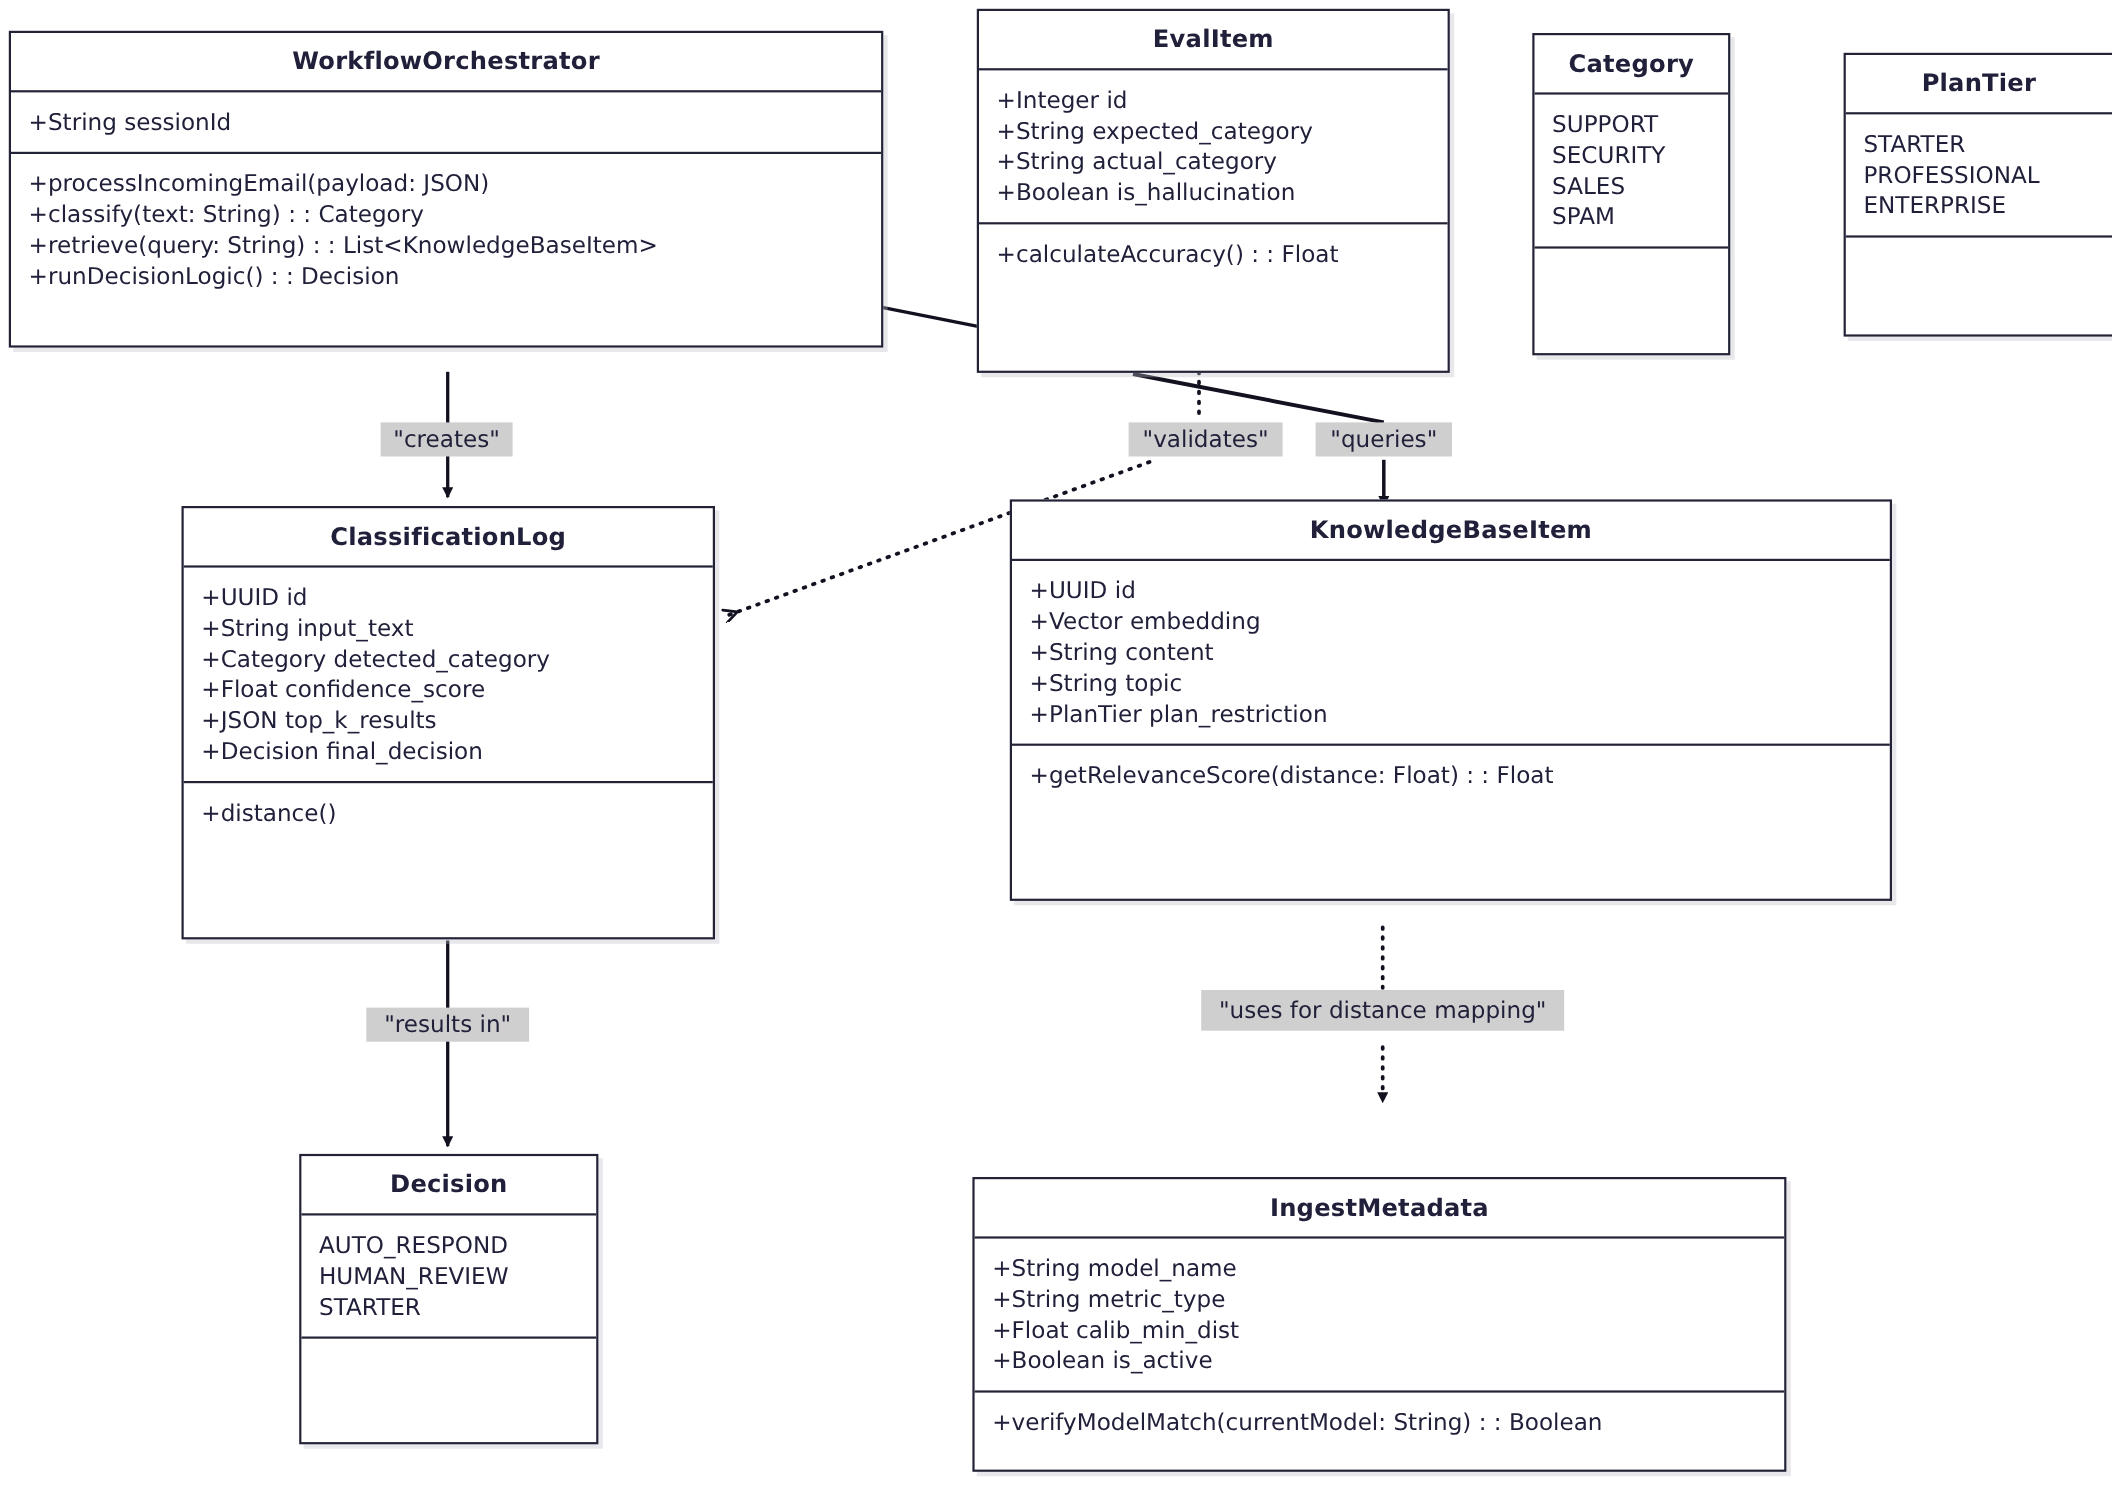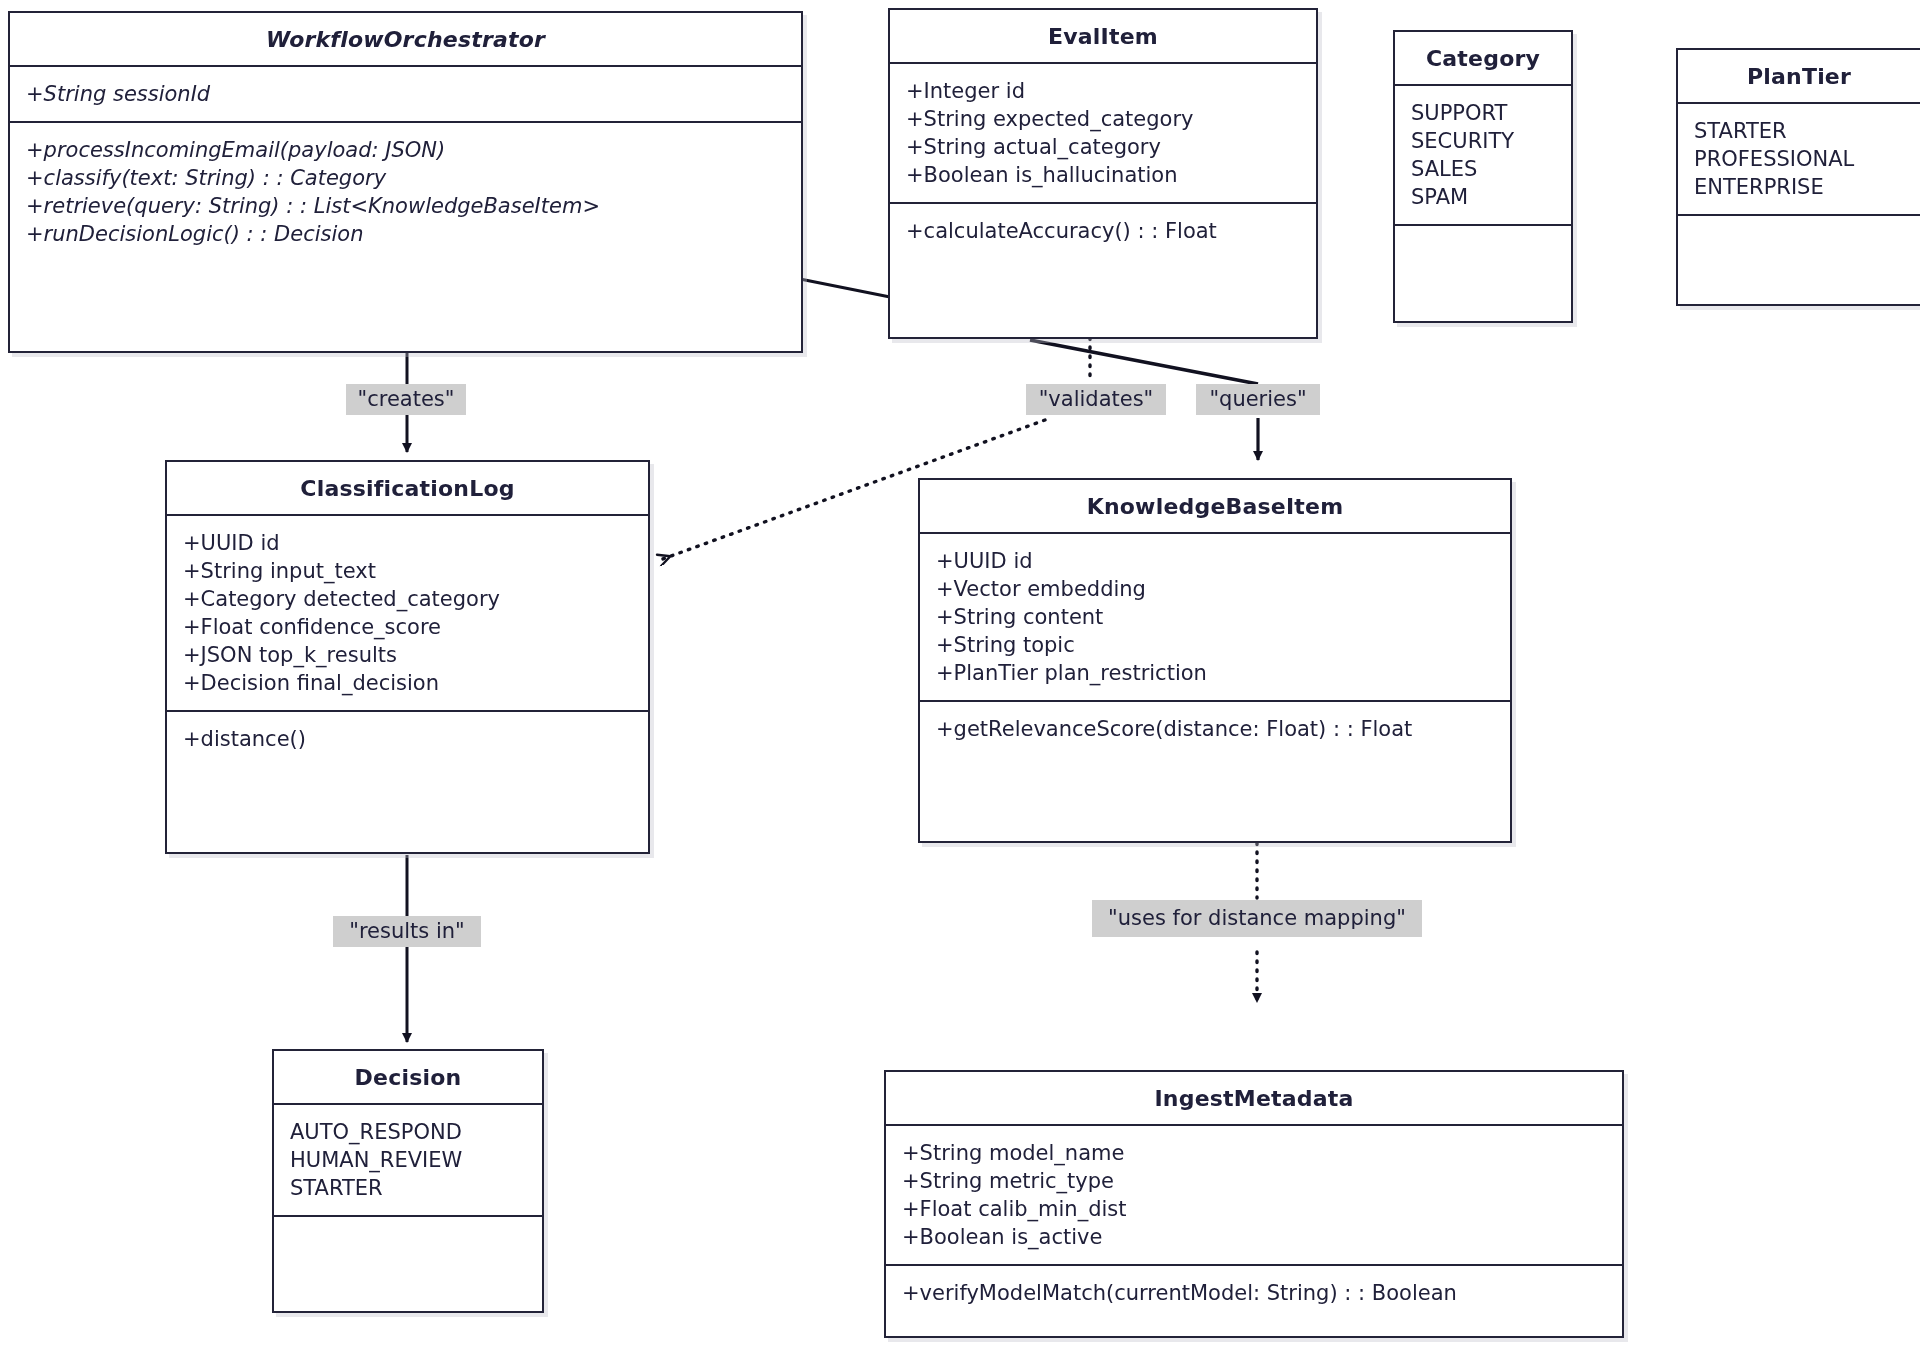--- a/index.html
+++ b/index.html
@@ -80,21 +80,21 @@
 
     <path d="M 1030,340 L 1258,384" fill="none" stroke="#111120" stroke-width="3.6"></path>
     <path d="M 1258,418 L 1258,460" fill="none" stroke="#111120" stroke-width="3.2" marker-end="url(#arrowSolid)"></path>
 
     <path d="M 407,855 L 407,1042" fill="none" stroke="#111120" stroke-width="3" marker-end="url(#arrowSolid)"></path>
 
     <path d="M 1257,843 L 1257,898" fill="none" stroke="#111120" stroke-width="3.4" stroke-dasharray="1.5 7.5" stroke-linecap="round"></path>
     <path d="M 1257,952 L 1257,1002" fill="none" stroke="#111120" stroke-width="3.4" stroke-dasharray="1.5 7.5" stroke-linecap="round" marker-end="url(#arrowSolid)"></path>
   </svg>
 
-  <div class="uml-class" style="left:8px;top:11px;width:795px;height:342px;font-style:italic;">
+  <div class="uml-class" style="left:8px;top:28px;width:795px;height:288px;">
     <div class="uml-header">WorkflowOrchestrator</div>
     <div class="divider"></div>
     <div class="uml-section">
       <div class="uml-row">+String sessionId</div>
     </div>
     <div class="divider"></div>
     <div class="uml-section">
       <div class="uml-row">+processIncomingEmail(payload: JSON)</div>
       <div class="uml-row">+classify(text: String) : : Category</div>
       <div class="uml-row">+retrieve(query: String) : : List&lt;KnowledgeBaseItem&gt;</div>
@@ -152,21 +152,21 @@
       <div class="uml-row">+Float confidence_score</div>
       <div class="uml-row">+JSON top_k_results</div>
       <div class="uml-row">+Decision final_decision</div>
     </div>
     <div class="divider"></div>
     <div class="uml-section">
       <div class="uml-row">+distance()</div>
     </div>
   </div>
 
-  <div class="uml-class" style="left:918px;top:478px;width:594px;height:365px;">
+  <div class="uml-class" style="left:918px;top:454px;width:802px;height:365px;">
     <div class="uml-header">KnowledgeBaseItem</div>
     <div class="divider"></div>
     <div class="uml-section">
       <div class="uml-row">+UUID id</div>
       <div class="uml-row">+Vector embedding</div>
       <div class="uml-row">+String content</div>
       <div class="uml-row">+String topic</div>
       <div class="uml-row">+PlanTier plan_restriction</div>
     </div>
     <div class="divider"></div>

